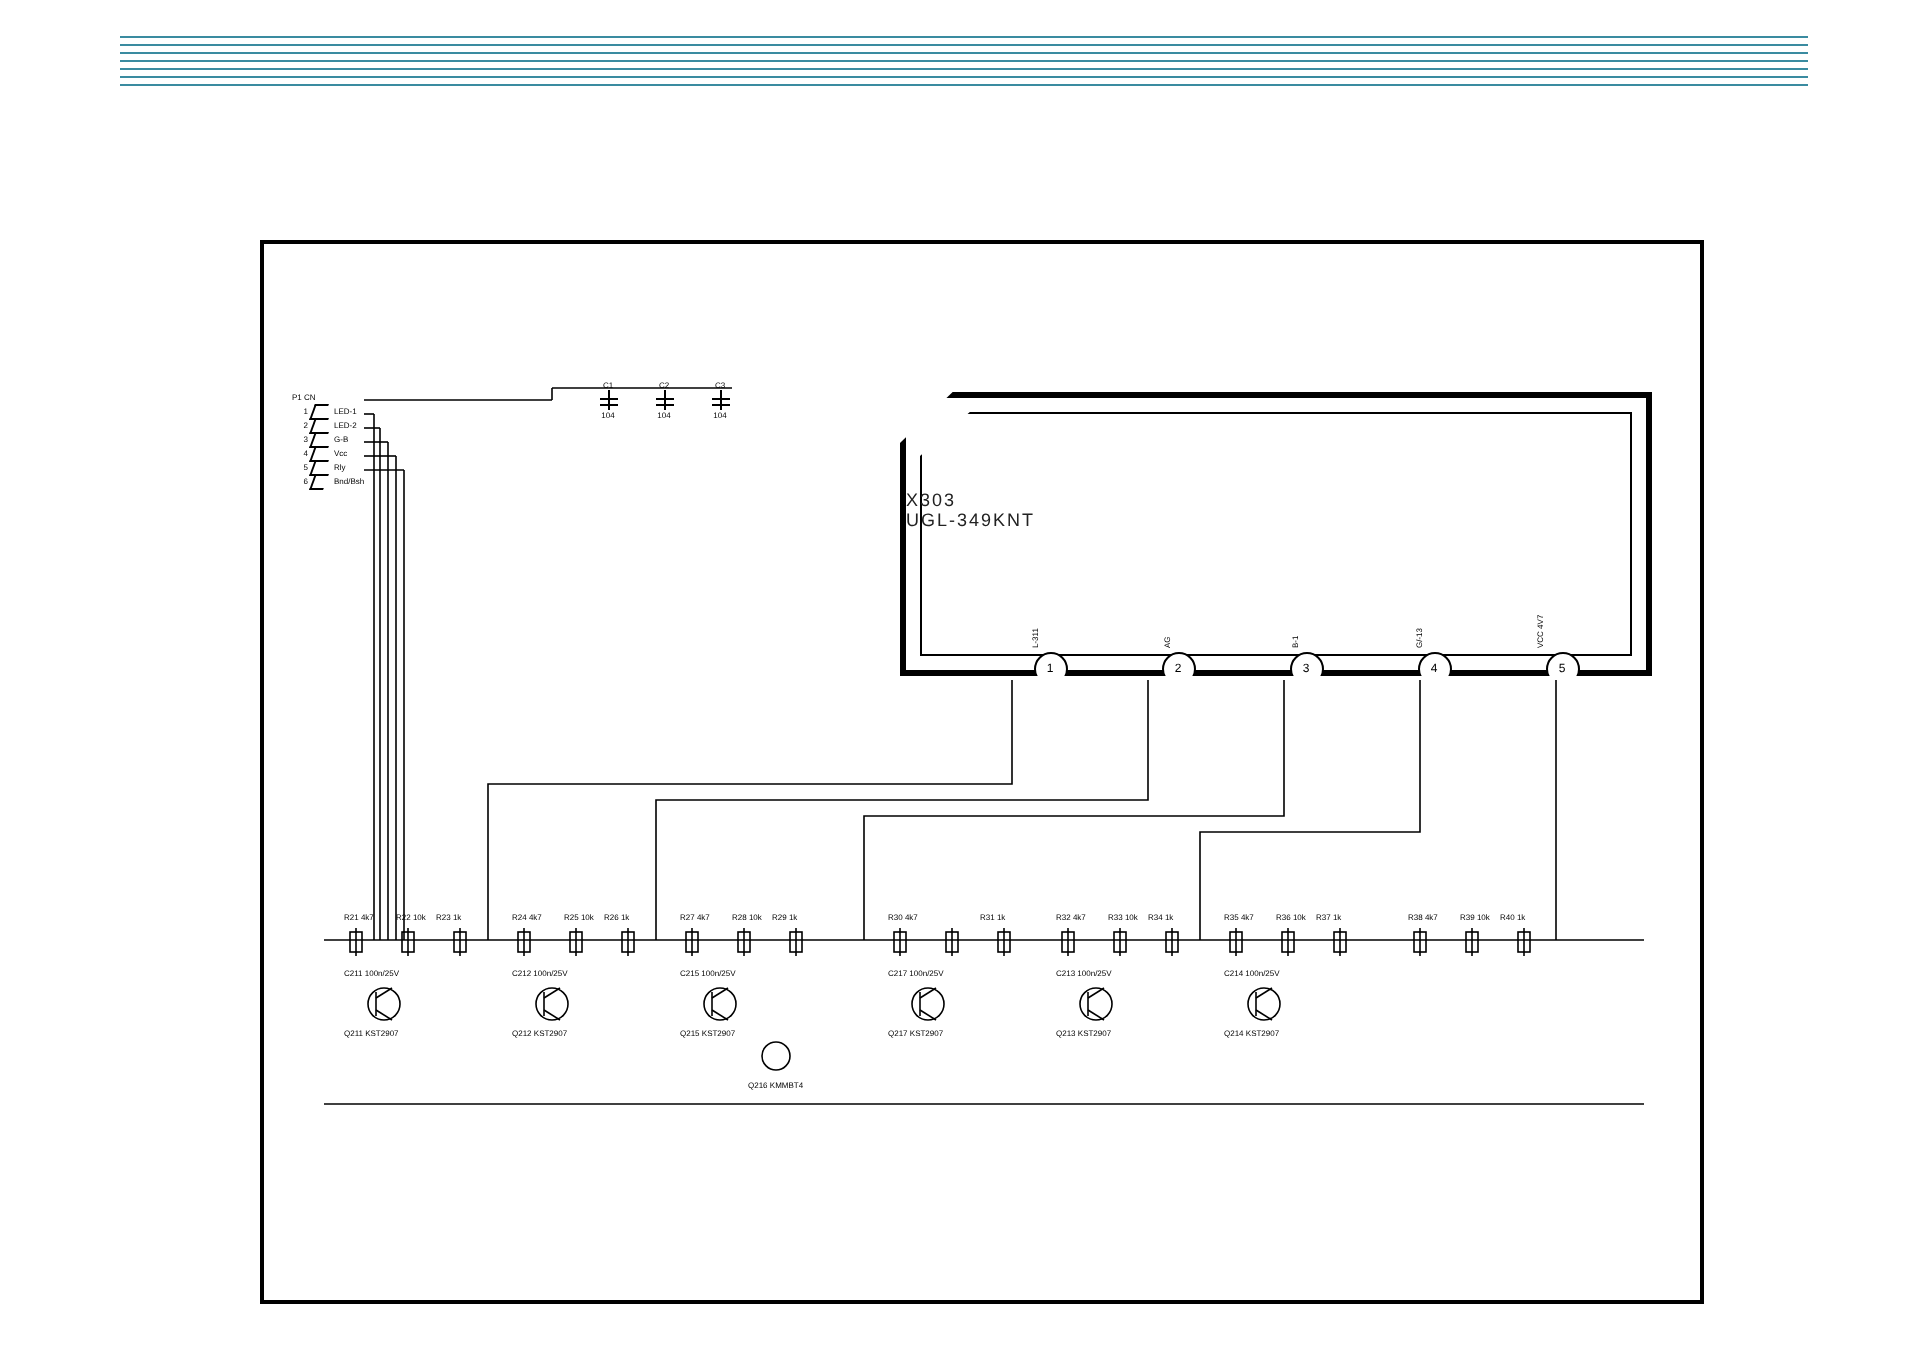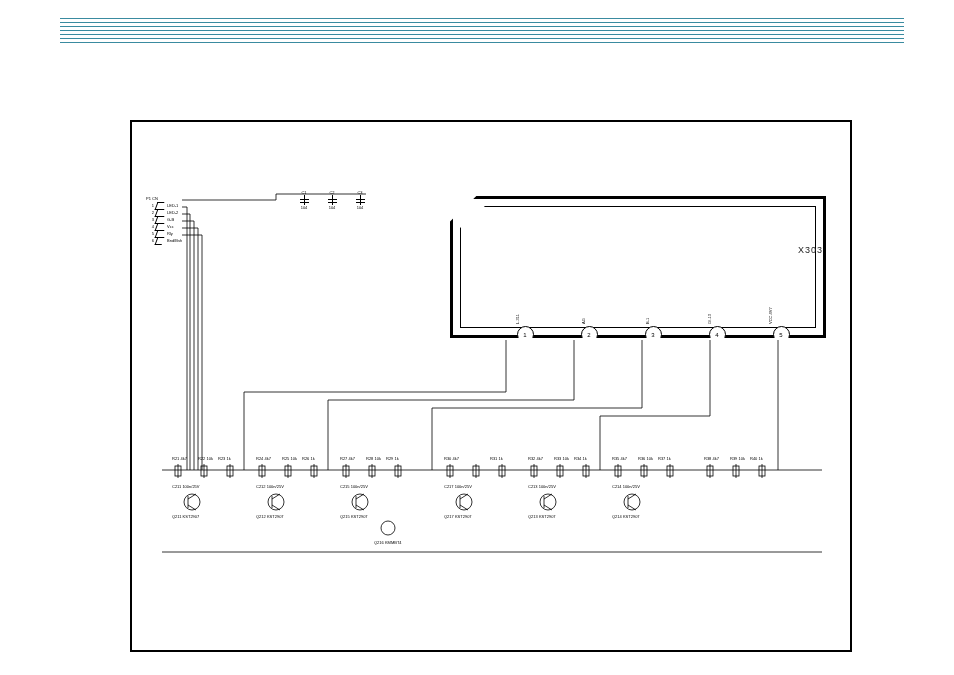--- a/index.html
+++ b/index.html
@@ -54,21 +54,21 @@
     border: 3px solid #000;
     background: #fff;
     clip-path: polygon(7% 0, 100% 0, 100% 100%, 0 100%, 0 18%);
   }
   .module-inner {
     position: absolute; left: 7px; top: 7px; right: 7px; bottom: 7px;
     border: 1px solid #000;
     clip-path: polygon(7% 0, 100% 0, 100% 100%, 0 100%, 0 18%);
   }
   .module-label {
-    position: absolute; width: 100%; top: 46px; text-align: right;
+    position: absolute; width: 100%; top: 46px; text-align: left;
     font-size: 9px; letter-spacing: 1px; color: #222;
   }
   .module-pins {
     position: absolute; left: 40px; right: 10px; bottom: -8px; display: flex; justify-content: space-around;
   }
   .pin {
     width: 15px; height: 15px; border: 1px solid #000; border-radius: 50%; background: #fff;
     display: flex; align-items: center; justify-content: center; font-size: 6px;
     position: relative;
   }
@@ -173,20 +173,21 @@
           </div>
         </div>
     </div>
 
     <div class="topcaps" id="topcaps"><span class="cap"><div>C1</div><div class="sym"></div><div>104</div></span><span class="cap"><div>C2</div><div class="sym"></div><div>104</div></span><span class="cap"><div>C3</div><div class="sym"></div><div>104</div></span></div>
 
     <div class="module">
       <div class="module-inner"></div>
       <div class="module-label">
         <div>X303</div>
+        <div>UGL-349KNT</div>
       </div>
       <div class="module-pins" id="modpins">
           <div class="pin">1<div class="pin-net">L-311</div></div>
           <div class="pin">2<div class="pin-net">AG</div></div>
           <div class="pin">3<div class="pin-net">B-1</div></div>
           <div class="pin">4<div class="pin-net">G/-13</div></div>
           <div class="pin">5<div class="pin-net">VCC 4V7</div></div>
         </div>
     </div>
 

